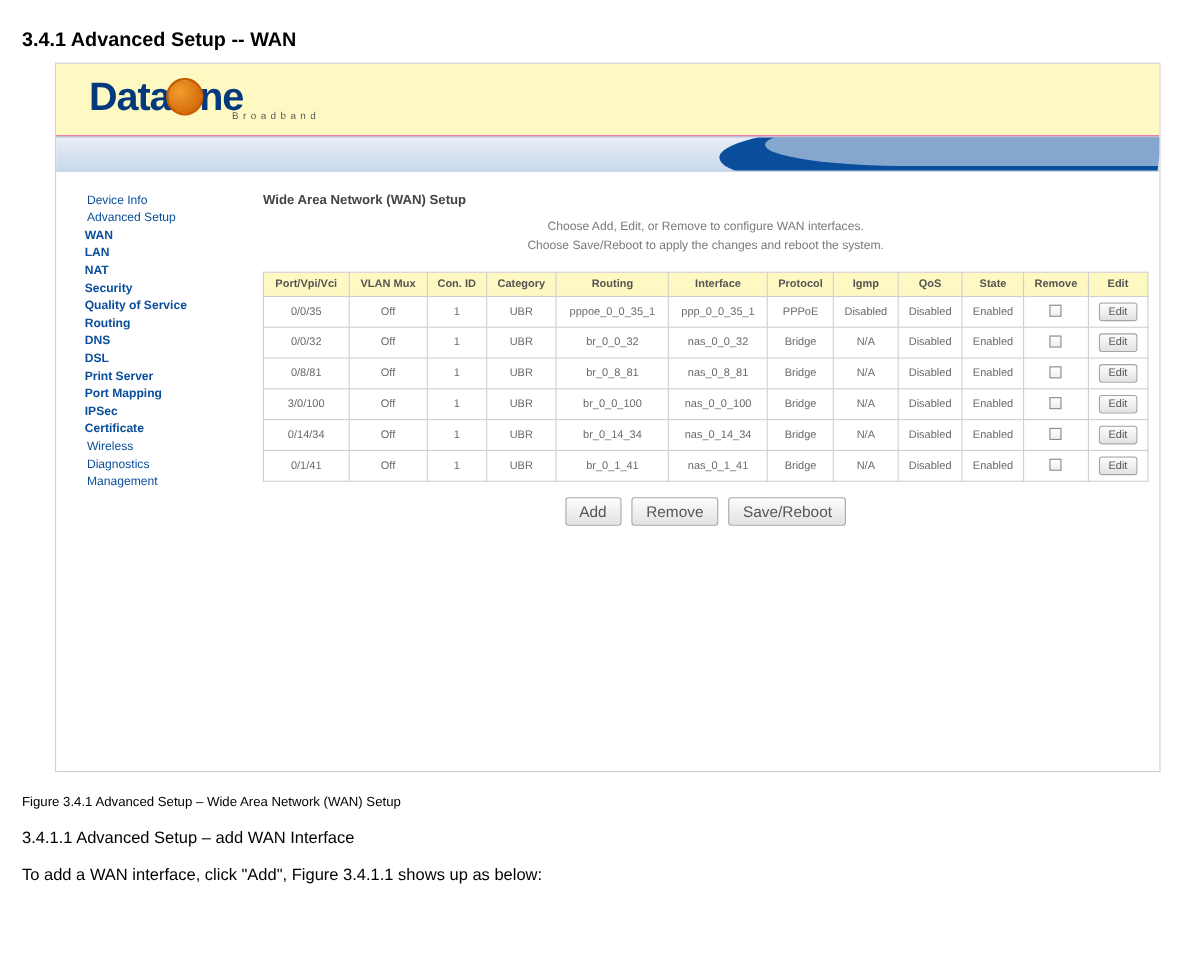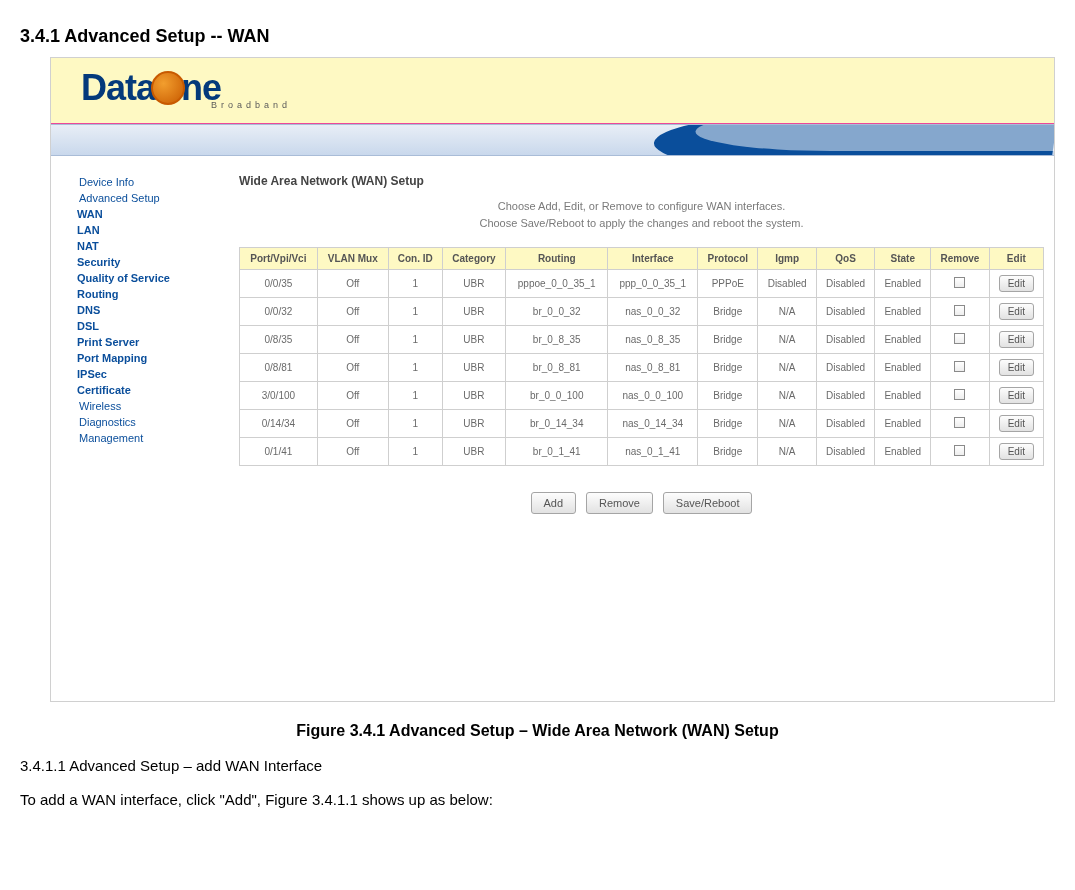--- a/index.html
+++ b/index.html
@@ -30,22 +30,22 @@
   .sidebar .sub-item { color: #0a4e9b; font-weight: bold; padding: 2px 0 2px 14px; cursor: pointer; white-space: nowrap; }
   .content { flex: 1; padding: 0 10px 0 18px; font-family: Verdana, Arial, sans-serif; color: #555; }
   .content-title { font-weight: bold; font-size: 12px; color: #444; margin-bottom: 10px; }
   .content-desc { font-size: 11px; color: #7a7a7a; line-height: 1.5; margin-bottom: 16px; text-align: center; }
   table.wan { border-collapse: collapse; font-size: 10px; color: #6a6a6a; width: 100%; }
   table.wan th, table.wan td { border: 1px solid #cfcfcf; padding: 5px 6px; text-align: center; white-space: nowrap; }
   table.wan th { background: #fef9c3; color: #555; font-weight: bold; font-size: 10px; }
   .checkbox { display: inline-block; width: 11px; height: 11px; border: 1px solid #8a8a8a; background: linear-gradient(#fff,#eee); }
   .edit-btn { display: inline-block; padding: 2px 8px; font-size: 10px; border: 1px solid #a5a5a5; border-radius: 3px; background: linear-gradient(#fdfdfd,#e2e2e2); color: #555; cursor: pointer; }
   .actions { margin-top: 14px; text-align: center; }
-  .action-btn { display: inline-block; padding: 4px 12px; font-size: 11px; border: 1px solid #a5a5a5; border-radius: 3px; background: linear-gradient(#fdfdfd,#e2e2e2); color: #555; margin: 12px 3px; cursor: pointer; }
-  .figure-caption { text-align: center; font-weight: bold; font-size: 16px; margin: 8px 0 16px 0; }
+  .action-btn { display: inline-block; padding: 4px 12px; font-size: 14px; border: 1px solid #a5a5a5; border-radius: 3px; background: linear-gradient(#fdfdfd,#e2e2e2); color: #555; margin: 0 3px; cursor: pointer; }
+  .figure-caption { text-align: left; font-weight: normal; font-size: 12px; margin: 8px 0 16px 0; }
   .body-para { font-size: 15px; margin: 6px 0 14px 0; line-height: 1.3; }
   .watermark { position: absolute; left: 50%; top: 52%; transform: translate(-50%,-50%) rotate(30deg); font-size: 160px; font-weight: bold; color: rgba(190,190,190,0.35); pointer-events: none; user-select: none; white-space: nowrap; font-family: Arial, sans-serif; letter-spacing: 4px; z-index: 0; }
   .doc-content { position: relative; z-index: 1; }
 </style>
 </head>
 <body>
 
 <div class="watermark">Watermark</div>
 
 <div class="doc-content">
@@ -138,34 +138,20 @@
                 <td>br_0_0_32</td>
                 <td>nas_0_0_32</td>
                 <td>Bridge</td>
                 <td>N/A</td>
                 <td>Disabled</td>
                 <td>Enabled</td>
                 <td><span class="checkbox"></span></td>
                 <td><span class="edit-btn">Edit</span></td>
               </tr>
               <tr>
-                <td>0/8/35</td>
-                <td>Off</td>
-                <td>1</td>
-                <td>UBR</td>
-                <td>br_0_8_35</td>
-                <td>nas_0_8_35</td>
-                <td>Bridge</td>
-                <td>N/A</td>
-                <td>Disabled</td>
-                <td>Enabled</td>
-                <td><span class="checkbox"></span></td>
-                <td><span class="edit-btn">Edit</span></td>
-              </tr>
-              <tr>
                 <td>0/8/81</td>
                 <td>Off</td>
                 <td>1</td>
                 <td>UBR</td>
                 <td>br_0_8_81</td>
                 <td>nas_0_8_81</td>
                 <td>Bridge</td>
                 <td>N/A</td>
                 <td>Disabled</td>
                 <td>Enabled</td>

